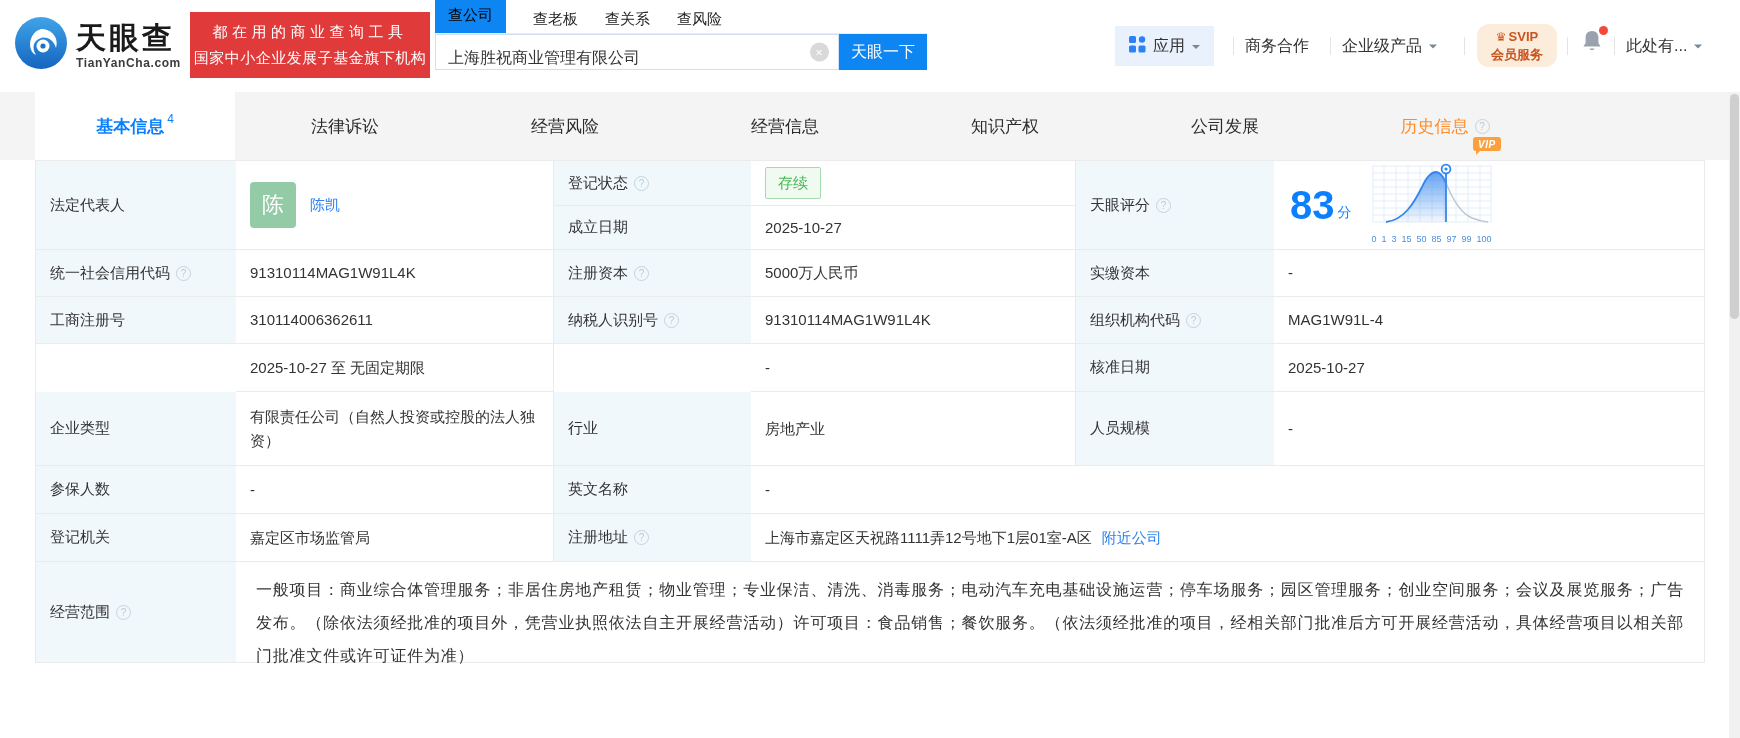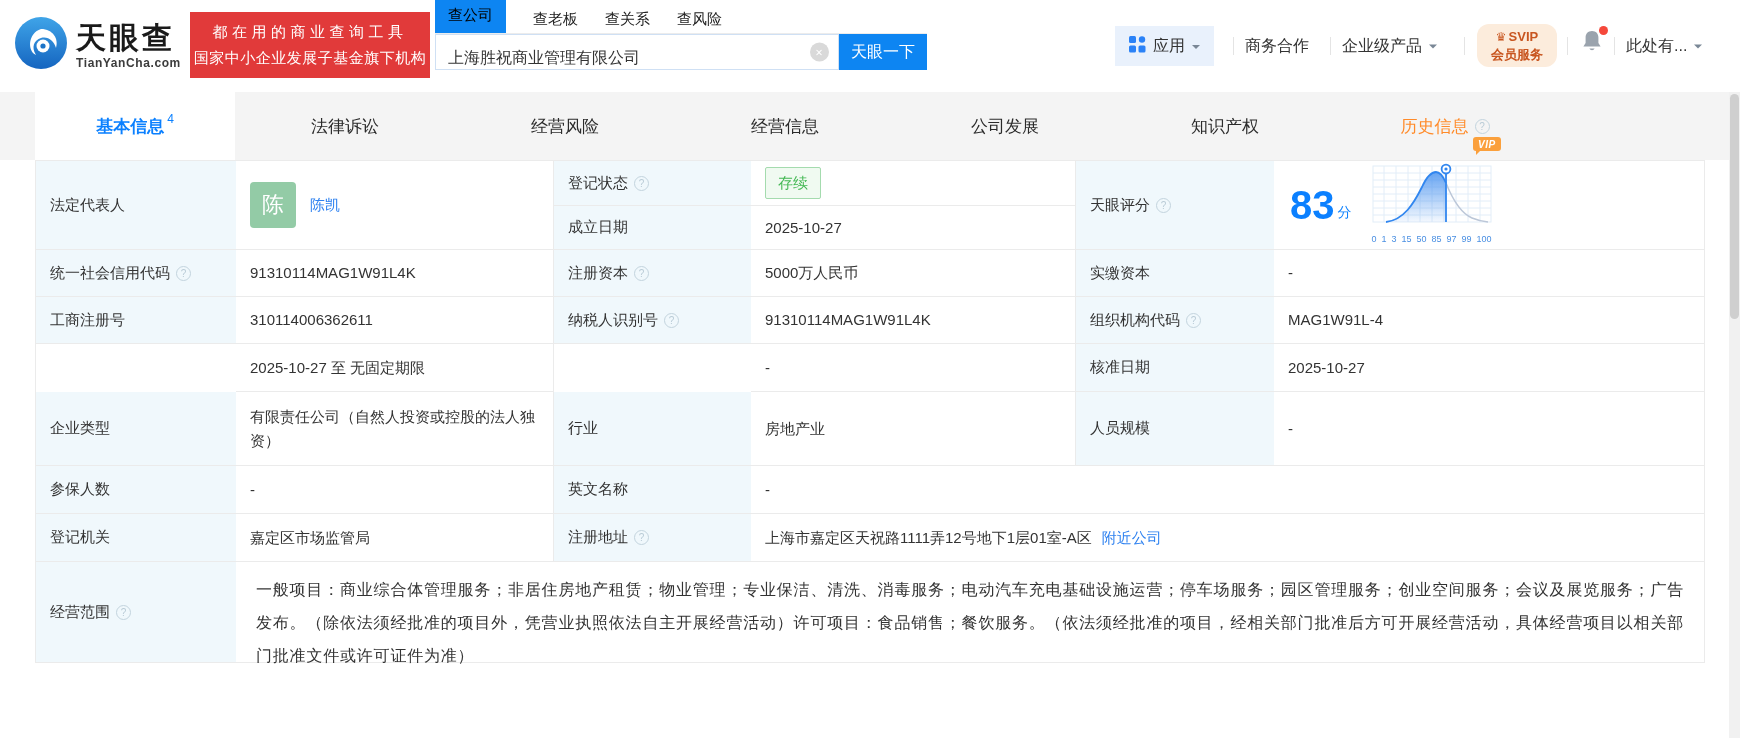--- a/index.html
+++ b/index.html
@@ -179,24 +179,24 @@
     <div class="nav-tab">
         <span>法律诉讼</span>
       </div>
     <div class="nav-tab">
         <span>经营风险</span>
       </div>
     <div class="nav-tab">
         <span>经营信息</span>
       </div>
     <div class="nav-tab">
+        <span>知识产权</span>
+      </div>
+    <div class="nav-tab">
         <span>公司发展</span>
-      </div>
-    <div class="nav-tab">
-        <span>知识产权</span>
       </div>
     <div class="nav-tab history">
       <span>历史信息</span>
       <span class="help"></span>
       <span class="vip-badge">VIP</span>
     </div>
   </div>
 
   <div class="tbl">
 

